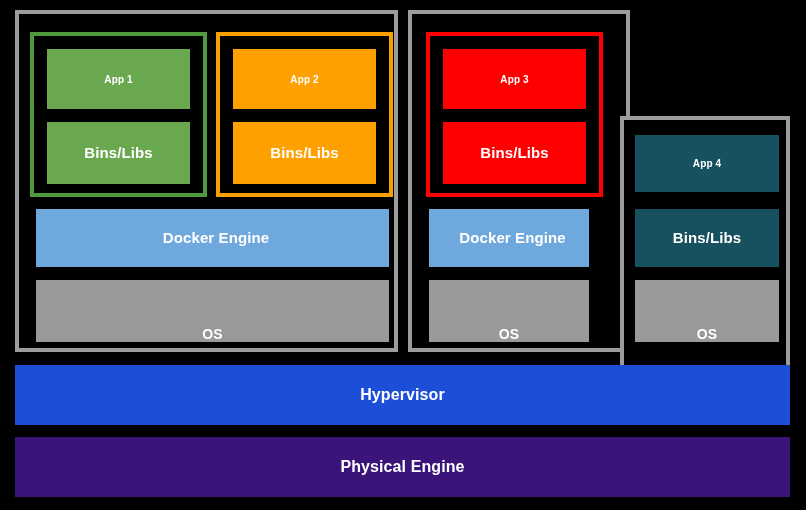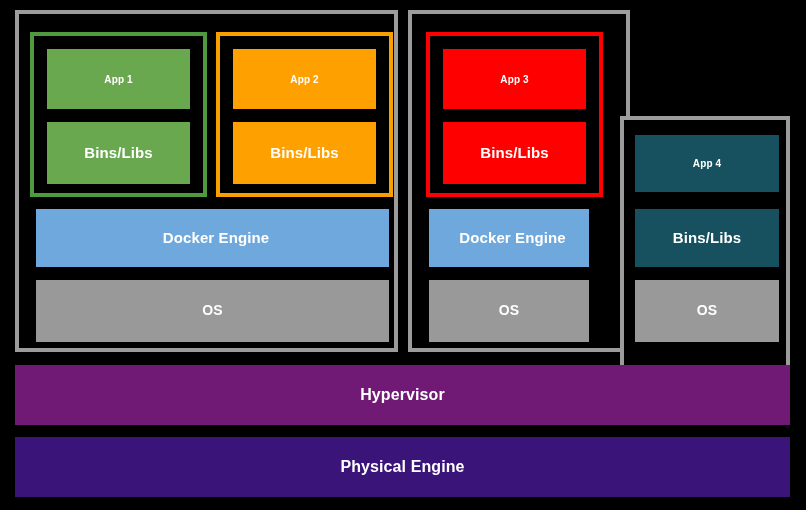--- a/index.html
+++ b/index.html
@@ -48,22 +48,22 @@
     font-weight: bold;
     letter-spacing: 0.1px;
     text-align: center;
     line-height: 1.1;
   }
   .t-green   { background: #69a84f; }
   .t-orange  { background: #fda000; }
   .t-red     { background: #fe0000; }
   .t-teal    { background: #17505e; }
   .t-docker  { background: #6fa8dc; padding-left: 7px; }
-  .t-os      { background: #999999; }
-  .t-hyper   { background: #701a75; }
+  .t-os      { background: #999999; align-items: flex-end; }
+  .t-hyper   { background: #1d4ed8; }
   .t-server  { background: #3b1479; }
 
   .fs-app   { font-size: 10px; }
   .fs-bins  { font-size: 15px; }
   .fs-eng   { font-size: 15px; }
   .fs-os    { font-size: 14px; }
   .fs-base  { font-size: 16px; }
 </style>
 </head>
 <body>

